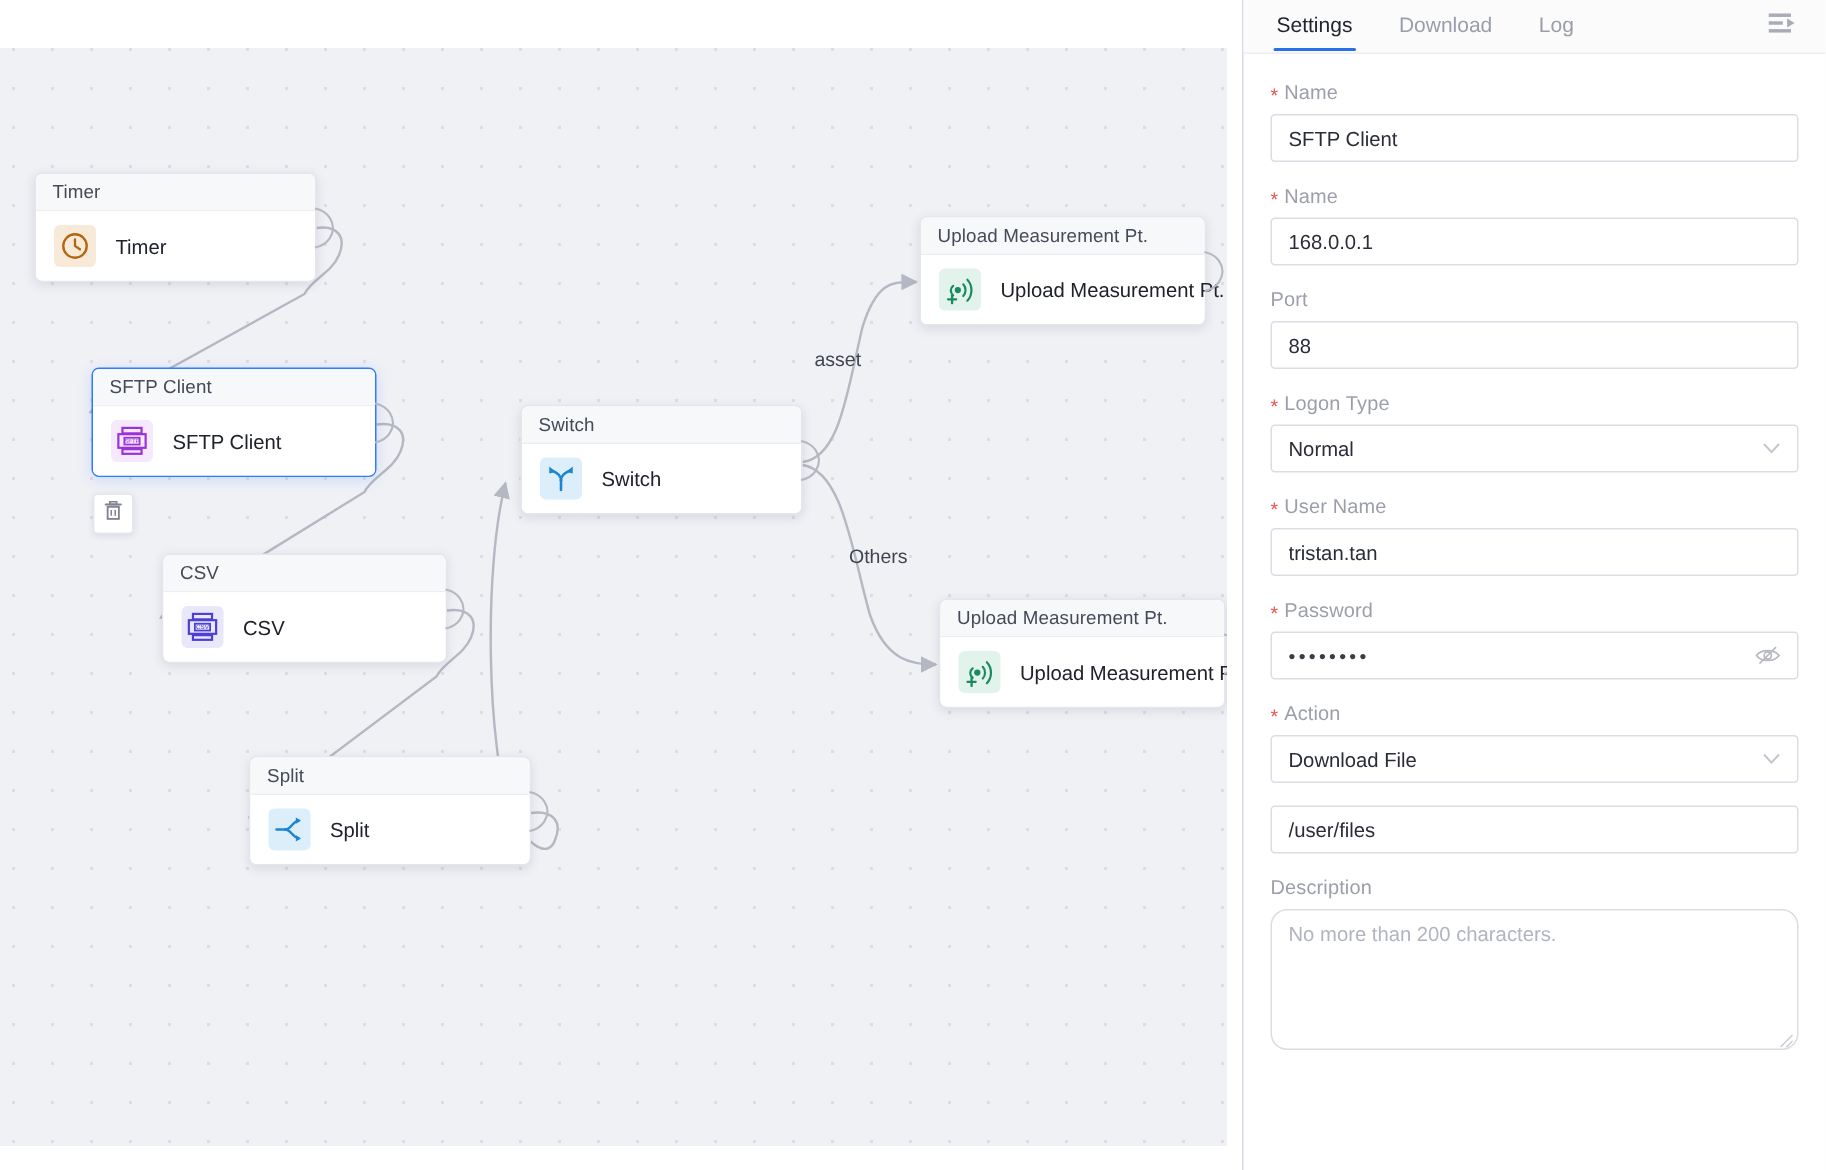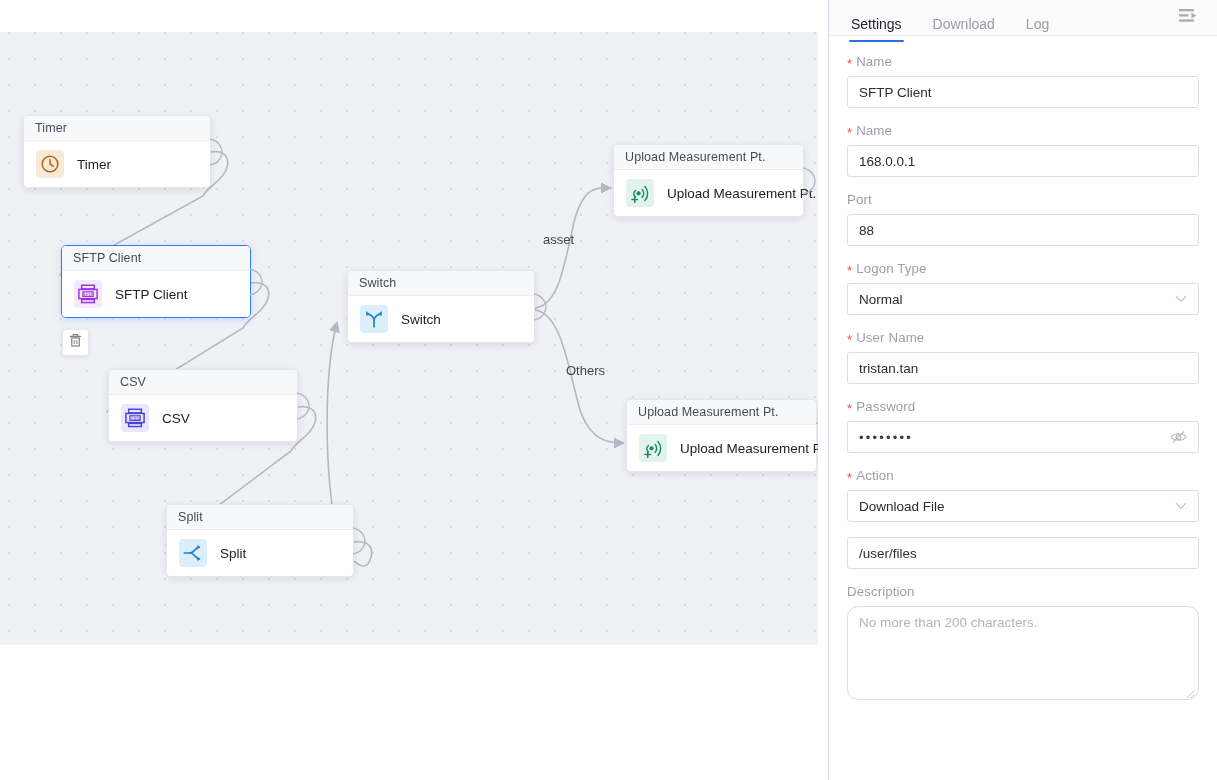--- a/index.html
+++ b/index.html
@@ -7,21 +7,21 @@
     width: 1217px; height: 780px;
     font-family: "Liberation Sans", sans-serif;
     background: #ffffff;
     overflow: hidden;
   }
   .app { position: relative; width: 1217px; height: 780px; }
 
   
   .canvas-wrap {
     position: absolute; left: 0; top: 0;
-    width: 818px; height: 645px;
+    width: 818px; height: 764px;
     background: #ffffff;
     overflow: hidden;
   }
   .canvas-grid {
     position: absolute; left: 0; top: 32px;
     width: 818px; height: 748px;
     background-color: #f0f1f5;
     background-image:
       radial-gradient(circle, #dcdde4 1.1px, rgba(0,0,0,0) 1.2px);
     background-size: 26px 26px;
@@ -118,21 +118,20 @@
     border-bottom: 1px solid #eceef3;
     background: #fbfbfc;
   }
   .tab {
     font-size: 14px;
     color: #9a9daa;
     padding: 8px 2px 9px 2px;
     margin-right: 27px;
     position: relative;
     white-space: nowrap;
-    margin-top: 8px;
   }
   .tab.active { color: #22242e; }
   .tab.active::after {
     content: "";
     position: absolute; left: 0; right: 0; bottom: -1px;
     height: 2.4px; background: #2b6fe8; border-radius: 2px;
   }
   .panel-tool {
     margin-left: auto;
     width: 22px; height: 22px;

